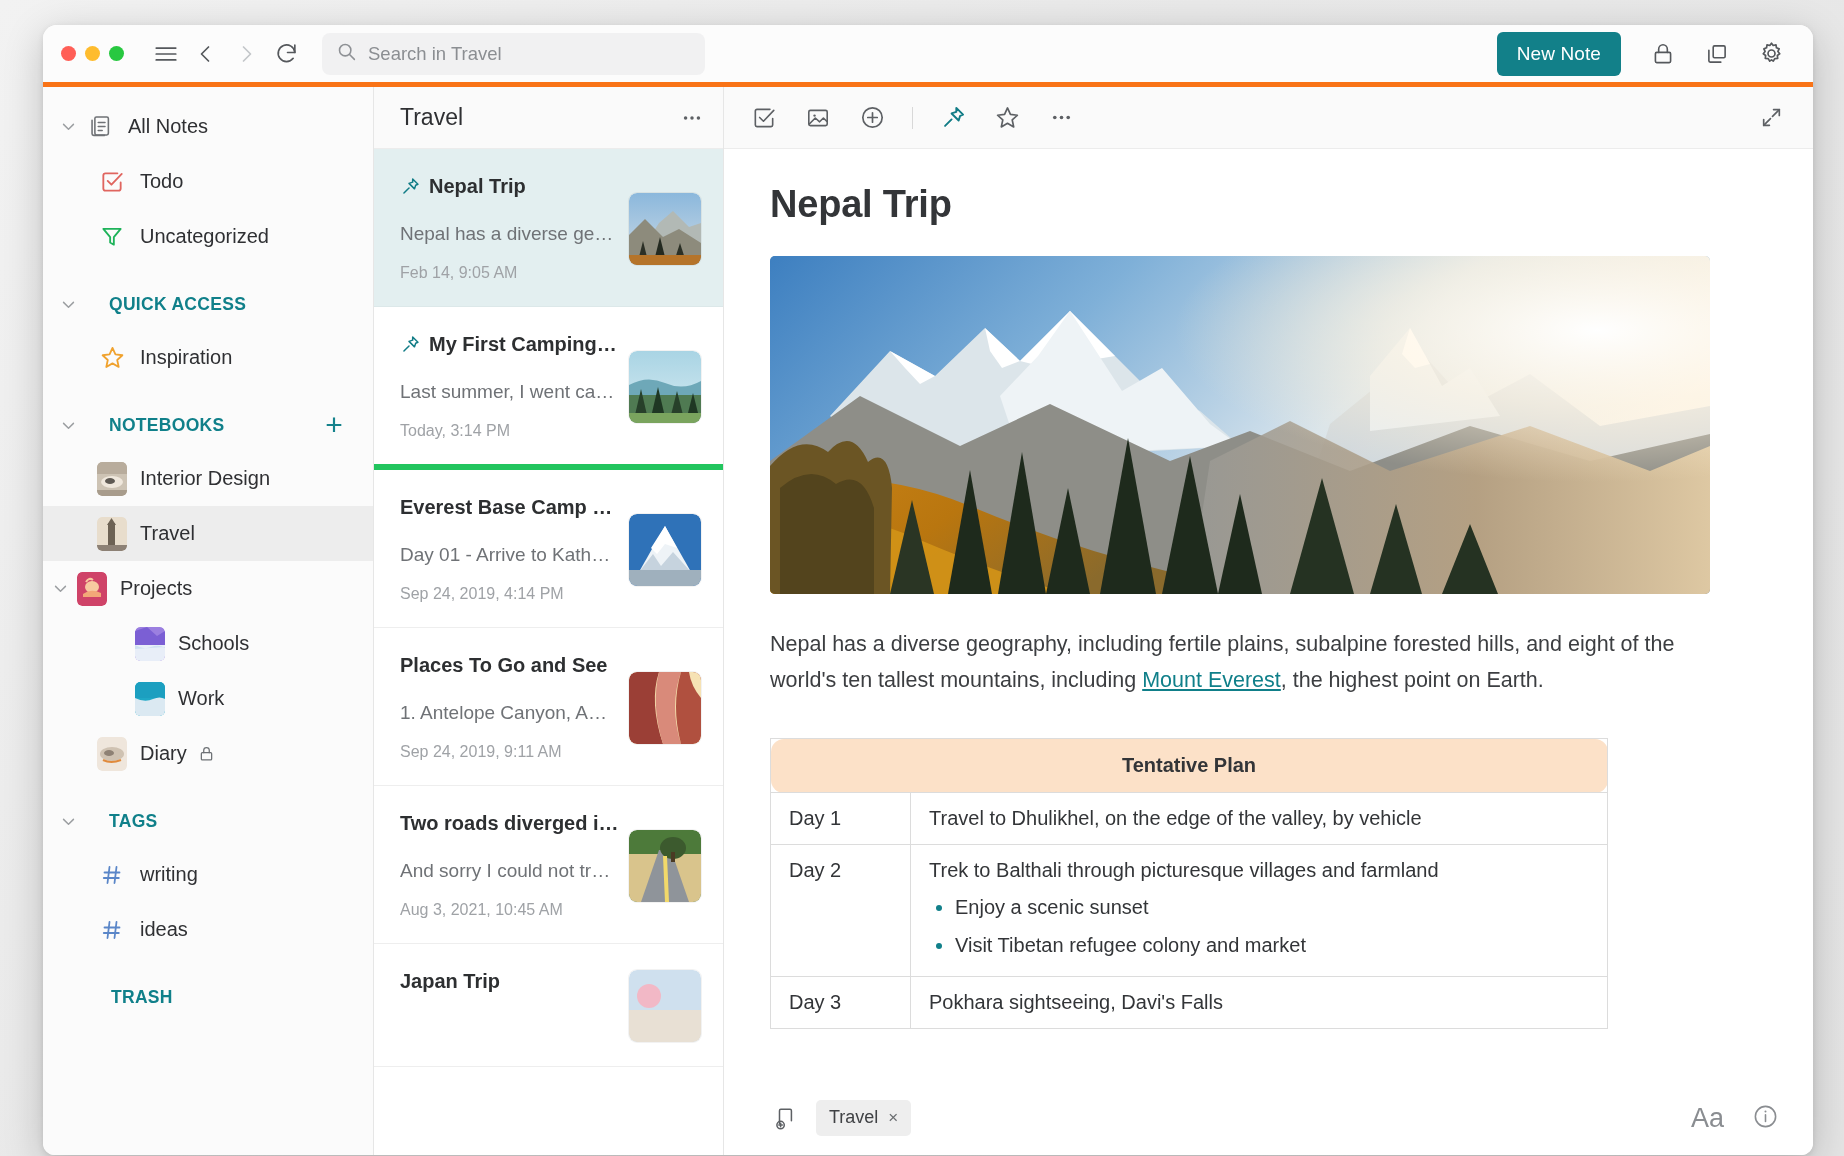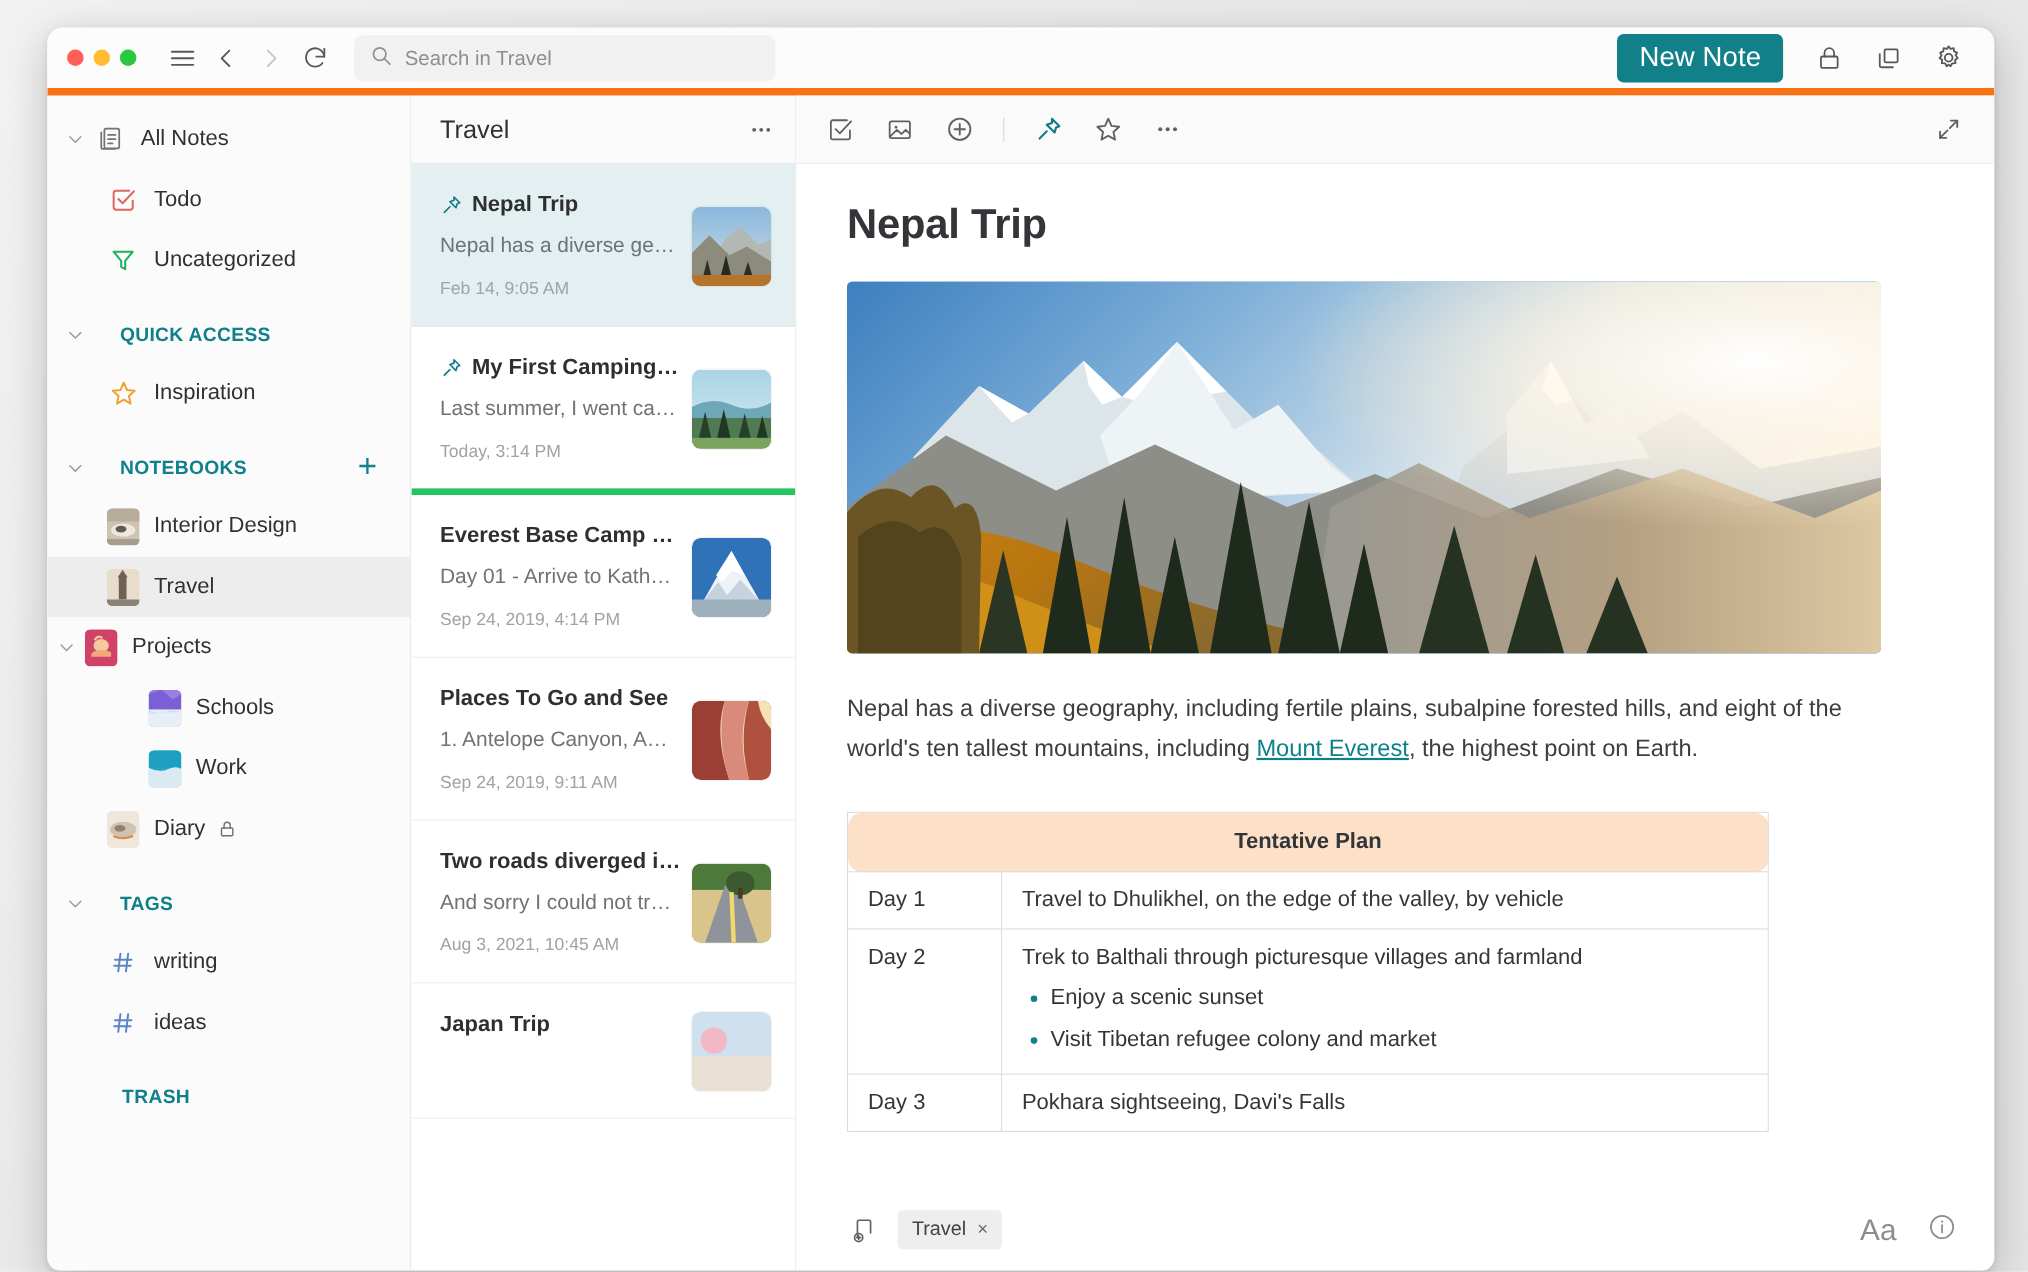--- a/index.html
+++ b/index.html
@@ -24,21 +24,21 @@
     overflow: hidden;
     display: flex;
     flex-direction: column;
   }
 
   
   #titlebar {
     height: 62px;
     min-height: 62px;
     background: #fcfcfc;
-    border-bottom: 7px solid #f97316;
+    border-bottom: 5px solid #f97316;
     display: flex;
     align-items: center;
     padding: 0 22px 0 18px;
     gap: 0;
   }
   .traffic { display: flex; gap: 9px; align-items: center; margin-right: 22px; }
   .light { width: 15px; height: 15px; border-radius: 50%; }
   .l-red { background: #ff5f57; }
   .l-yellow { background: #febc2e; }
   .l-green { background: #28c840; }
@@ -66,21 +66,21 @@
   #searchbox .ph { font-size: 18.5px; color: #8b8e92; }
 
   .spacer { flex: 1; }
 
   #newnote {
     height: 44px;
     background: #128089;
     color: #fff;
     border: none;
     border-radius: 6px;
-    font-size: 25px;
+    font-size: 19px;
     font-family: "Liberation Sans", sans-serif;
     padding: 0 20px;
     letter-spacing: .1px;
     cursor: pointer;
   }
   .tbright { display: flex; align-items: center; gap: 14px; margin-left: 22px; }
 
   
   #content { flex: 1; display: flex; min-height: 0; }
 
@@ -167,21 +167,21 @@
   .note-item.selected { background: #e3eff0; border-bottom-color: #dce8e9; }
   .note-item.sep-thick { border-bottom: 6px solid #22c55e; }
   .note-main { flex: 1; min-width: 0; }
   .note-title-row { display:flex; align-items:center; gap: 8px; }
   .pin { color: #117c86; display:flex; flex:0 0 auto; }
   .note-title {
     font-size: 20px; font-weight: bold; color: #2d2f31;
     white-space: nowrap; overflow: hidden; text-overflow: ellipsis;
   }
   .note-snippet {
-    margin-top: 15px;
+    margin-top: 25px;
     font-size: 19px; color: #6f7276;
     white-space: nowrap; overflow: hidden; text-overflow: ellipsis;
   }
   .note-date { margin-top: 19px; font-size: 16px; color: #9fa2a6; }
   .note-thumb {
     width: 72px; height: 72px; min-width: 72px;
     border-radius: 8px;
     align-self: center;
     box-shadow: 0 0 0 1px rgba(0,0,0,.05);
   }

